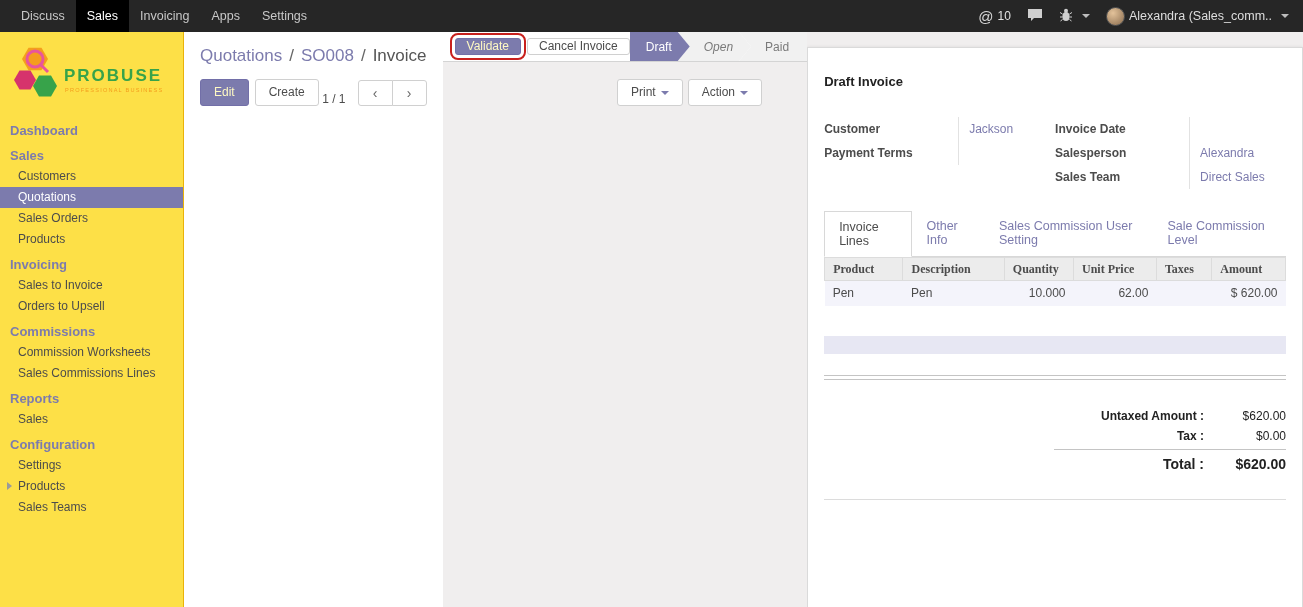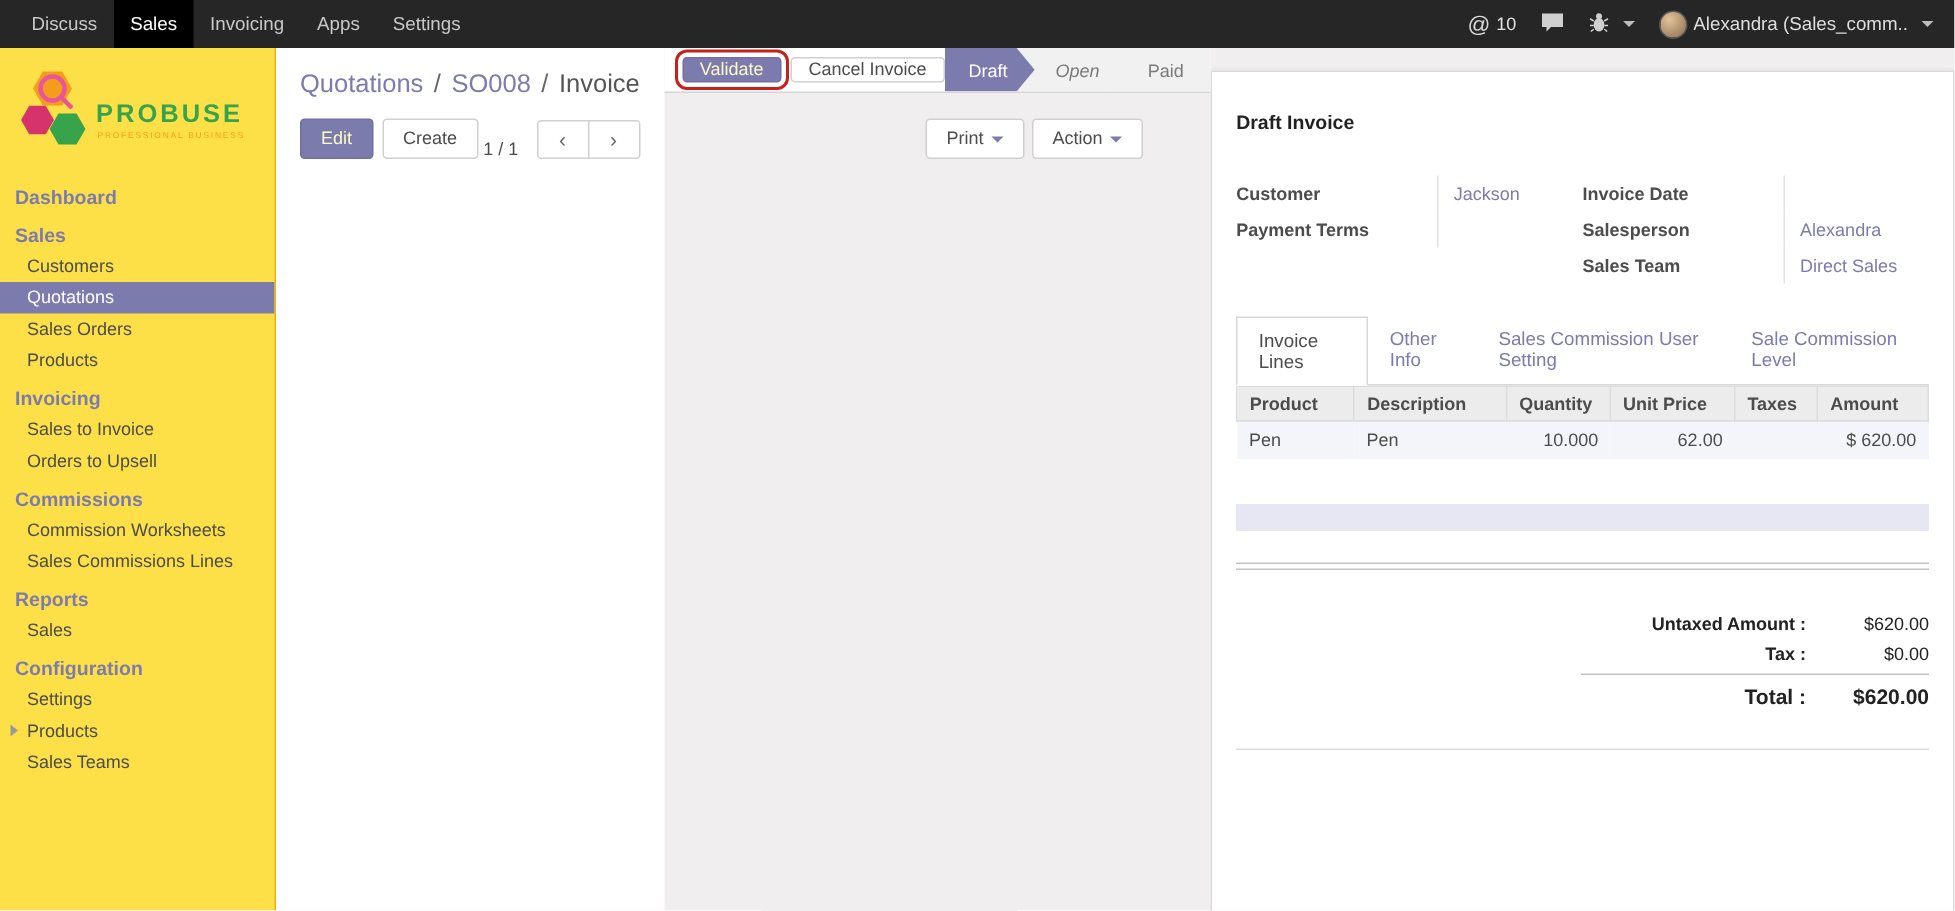--- a/index.html
+++ b/index.html
@@ -93,21 +93,21 @@
   .f-value { font-size: 12px; color: #7c7bad; border-left: 1px solid #e2e2e2;
              padding: 4px 0 4px 10px; line-height: 16px; min-height: 24px; cursor: pointer; }
 
   .tabs { display: flex; border-bottom: 1px solid #d8d8d8; margin-top: 22px; }
   .tab { font-size: 12.5px; color: #7c7bad; padding: 8px 14px; cursor: pointer; }
   .tab.active { color: #4c4c4c; background: #fff; border: 1px solid #d8d8d8;
                 border-bottom: 1px solid #fff; margin-bottom: -1px; }
 
   table.lines { width: 100%; border-collapse: collapse; font-size: 12px; margin-top: 0; }
   table.lines th { background: #ececec; color: #4c4c4c; font-weight: bold; text-align: left;
-                   padding: 4px 8px; border: 1px solid #dcdcdc; line-height: 14px; }
+                   padding: 4px 8px; border: 1px solid #dcdcdc; line-height: 14px; font-family: Liberation Serif, serif; }
   table.lines td { padding: 6px 8px; line-height: 13px; color: #4c4c4c; }
   table.lines tbody tr { background: #f4f4fb; cursor: pointer; }
   .num { text-align: right; }
 
   .empty-band { height: 18px; background: #e7e7f3; margin-top: 30px; }
   .double-rule { height: 5px; border-top: 1px solid #c4c4c4; border-bottom: 1px solid #c4c4c4; margin-top: 21px; }
 
   .totals { margin-left: auto; width: 232px; margin-top: 26px; }
   .t-row { display: flex; justify-content: flex-end; align-items: baseline; padding: 3px 0; }
   .t-label { font-weight: bold; font-size: 12px; color: #222; }

